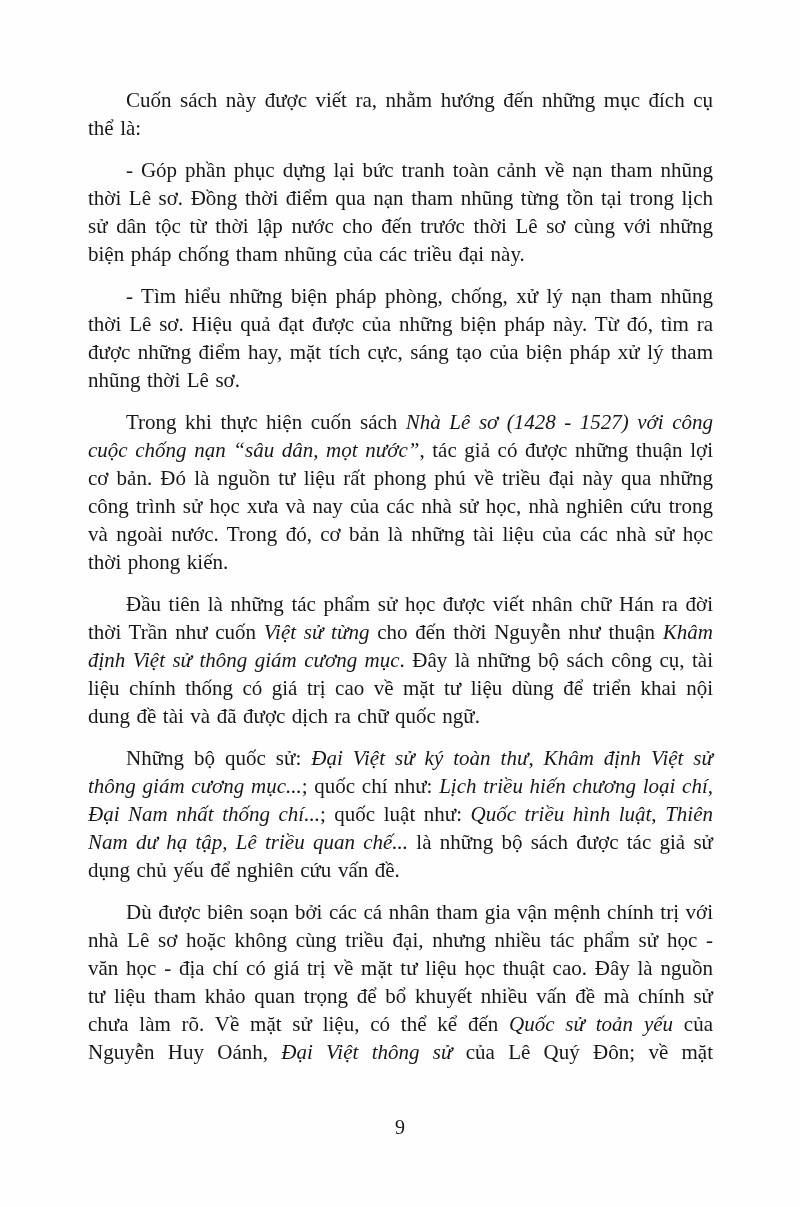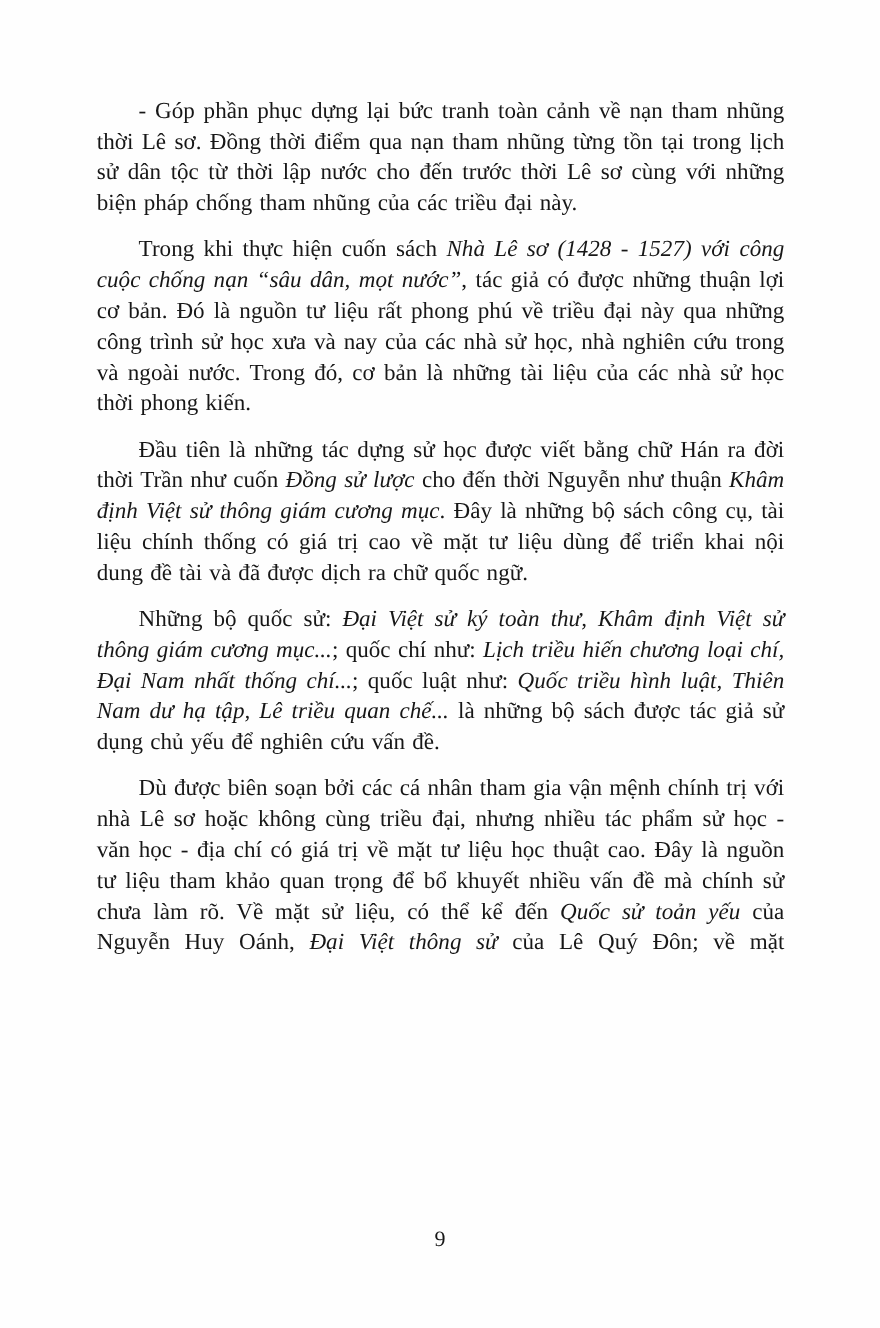--- a/index.html
+++ b/index.html
@@ -41,20 +41,22 @@
     text-align: center;
     font-family: "Liberation Serif", "DejaVu Serif", serif;
     font-size: 20px;
     color: #171717;
   }
 </style>
 </head>
 <body>
 
 <div class="page">
+  <p class="para"><span>Cuốn sách này được viết ra, nhằm hướng đến những mục đích cụ thể là:</span></p>
   <p class="para"><span>- Góp phần phục dựng lại bức tranh toàn cảnh về nạn tham nhũng thời Lê sơ. Đồng thời điểm qua nạn tham nhũng từng tồn tại trong lịch sử dân tộc từ thời lập nước cho đến trước thời Lê sơ cùng với những biện pháp chống tham nhũng của các triều đại này.</span></p>
+  <p class="para"><span>- Tìm hiểu những biện pháp phòng, chống, xử lý nạn tham nhũng thời Lê sơ. Hiệu quả đạt được của những biện pháp này. Từ đó, tìm ra được những điểm hay, mặt tích cực, sáng tạo của biện pháp xử lý tham nhũng thời Lê sơ.</span></p>
   <p class="para"><span>Trong khi thực hiện cuốn sách </span><i>Nhà Lê sơ (1428 - 1527) với công cuộc chống nạn “sâu dân, mọt nước”</i><span>, tác giả có được những thuận lợi cơ bản. Đó là nguồn tư liệu rất phong phú về triều đại này qua những công trình sử học xưa và nay của các nhà sử học, nhà nghiên cứu trong và ngoài nước. Trong đó, cơ bản là những tài liệu của các nhà sử học thời phong kiến.</span></p>
-  <p class="para"><span>Đầu tiên là những tác dựng sử học được viết bằng chữ Hán ra đời thời Trần như cuốn </span><i>Đồng sử lược</i><span> cho đến thời Nguyễn như thuận </span><i>Khâm định Việt sử thông giám cương mục</i><span>. Đây là những bộ sách công cụ, tài liệu chính thống có giá trị cao về mặt tư liệu dùng để triển khai nội dung đề tài và đã được dịch ra chữ quốc ngữ.</span></p>
+  <p class="para"><span>Đầu tiên là những tác phẩm sử học được viết nhân chữ Hán ra đời thời Trần như cuốn </span><i>Việt sử từng</i><span> cho đến thời Nguyễn như thuận </span><i>Khâm định Việt sử thông giám cương mục</i><span>. Đây là những bộ sách công cụ, tài liệu chính thống có giá trị cao về mặt tư liệu dùng để triển khai nội dung đề tài và đã được dịch ra chữ quốc ngữ.</span></p>
   <p class="para"><span>Những bộ quốc sử: </span><i>Đại Việt sử ký toàn thư, Khâm định Việt sử thông giám cương mục...</i><span>; quốc chí như: </span><i>Lịch triều hiến chương loại chí, Đại Nam nhất thống chí...</i><span>; quốc luật như: </span><i>Quốc triều hình luật, Thiên Nam dư hạ tập, Lê triều quan chế...</i><span> là những bộ sách được tác giả sử dụng chủ yếu để nghiên cứu vấn đề.</span></p>
   <p class="para continued"><span>Dù được biên soạn bởi các cá nhân tham gia vận mệnh chính trị với nhà Lê sơ hoặc không cùng triều đại, nhưng nhiều tác phẩm sử học - văn học - địa chí có giá trị về mặt tư liệu học thuật cao. Đây là nguồn tư liệu tham khảo quan trọng để bổ khuyết nhiều vấn đề mà chính sử chưa làm rõ. Về mặt sử liệu, có thể kể đến </span><i>Quốc sử toản yếu</i><span> của Nguyễn Huy Oánh, </span><i>Đại Việt thông sử</i><span> của Lê Quý Đôn; về mặt</span></p>
 
   <div class="page-number">9</div>
 </div>
 
 </body></html>

